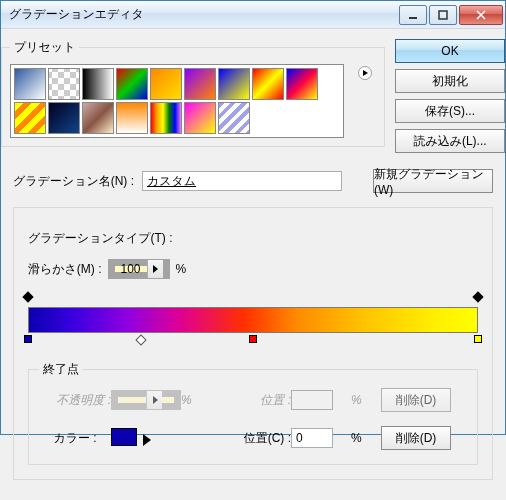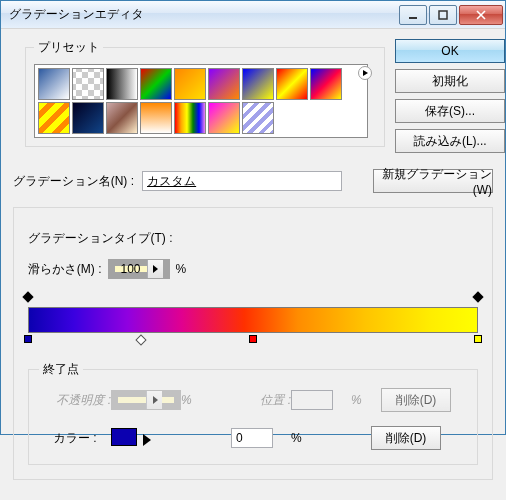--- a/index.html
+++ b/index.html
@@ -7,34 +7,34 @@
 
 .window { width: 506px; height: 435px; background: #f0f0f0; border: 1px solid #3c7fb1; }
 
 .titlebar { height: 28px; background: linear-gradient(#f7fbff, #dde9f7 45%, #cfe0f3 46%, #e6f0fb); display: flex; align-items: center; padding: 0 2px 0 8px; border-bottom: 1px solid #d6d6d6; }
 .titlebar .title { flex: 1; color: #000; }
 .winbtns { display: flex; gap: 2px; }
 .winbtn { width: 28px; height: 20px; display: flex; align-items: center; justify-content: center; border: 1px solid #5a7fa0; border-radius: 2px; background: linear-gradient(#eef5fb, #d3e4f3); }
 .winbtn.close { width: 44px; background: linear-gradient(#f3a7a1, #d86a5e 45%, #c74b3e 46%, #e88c81); border-color: #a0423a; color: #fff; }
 .winbtn svg { display: block; }
 
-.content { padding: 10px 0; display: flex; gap: 10px; margin-left: 24px; }
+.content { padding: 10px 0; display: flex; gap: 10px; }
 
 .left { flex: 1; }
 
 fieldset.presets { border: 1px solid #d9d9d9; padding: 8px; position: relative; }
 fieldset legend { padding: 0 4px; color: #000; }
 .play-arrow { position: absolute; top: 10px; right: 12px; width: 14px; height: 14px; border: 1px solid #a0a0a0; border-radius: 50%; display: flex; align-items: center; justify-content: center; background: #fff; }
 .play-arrow::after { content: ""; border-left: 5px solid #000; border-top: 3px solid transparent; border-bottom: 3px solid transparent; margin-left: 1px; }
 
 .preset-grid { display: flex; flex-wrap: wrap; gap: 0; border: 1px solid #8a8a8a; background: #fff; padding: 2px; width: 334px; }
 .swatch { width: 32px; height: 32px; border: 1px solid #888; margin: 1px; }
 
 .sidebar { width: 110px; display: flex; flex-direction: column; gap: 6px; }
-.btn { height: 24px; border: 1px solid #8a8a8a; background: linear-gradient(#fdfdfd, #e8e8e8); display: flex; align-items: center; justify-content: center; cursor: default; text-align: right; }
+.btn { height: 24px; border: 1px solid #8a8a8a; background: linear-gradient(#fdfdfd, #e8e8e8); display: flex; align-items: center; justify-content: center; cursor: default; }
 .btn.primary { border: 1px solid #2c628b; background: linear-gradient(#eaf6fd, #c4e5f6 45%, #a6d9f4 46%, #bee6fd); color: #000; }
 .btn.wide { width: 120px; }
 
 .row { display: flex; align-items: center; gap: 6px; margin: 12px 0; }
 .label { color: #000; }
 .label.disabled { color: #a0a0a0; font-style: italic; }
 .textinput { height: 20px; border: 1px solid #abadb3; background: #fff; padding: 0 4px; }
 .textinput.disabled { background: #f0f0f0; }
 
 .select { display: inline-flex; align-items: center; border: 1px solid #abadb3; height: 20px; background: #fff; }
@@ -206,20 +206,21 @@
           <span></span>
           <div class="btn" style="opacity:.6;width:70px">削除(D)</div>
 
           <span class="label" style="text-align:center">カラー :</span>
           <span>
             <span class="colorwell" style="background:#0b00b0"></span>
             <span class="tri"></span>
           </span>
           <span></span>
           <span></span>
+          <span class="label" style="text-align:right">位置(C) :</span>
           <input class="textinput" style="width: 42px;" value="0">
           <span class="label">%</span>
           <span></span>
           <div class="btn" style="width:70px">削除(D)</div>
         </div>
       </fieldset>
 
     </fieldset>
   </div>
 

